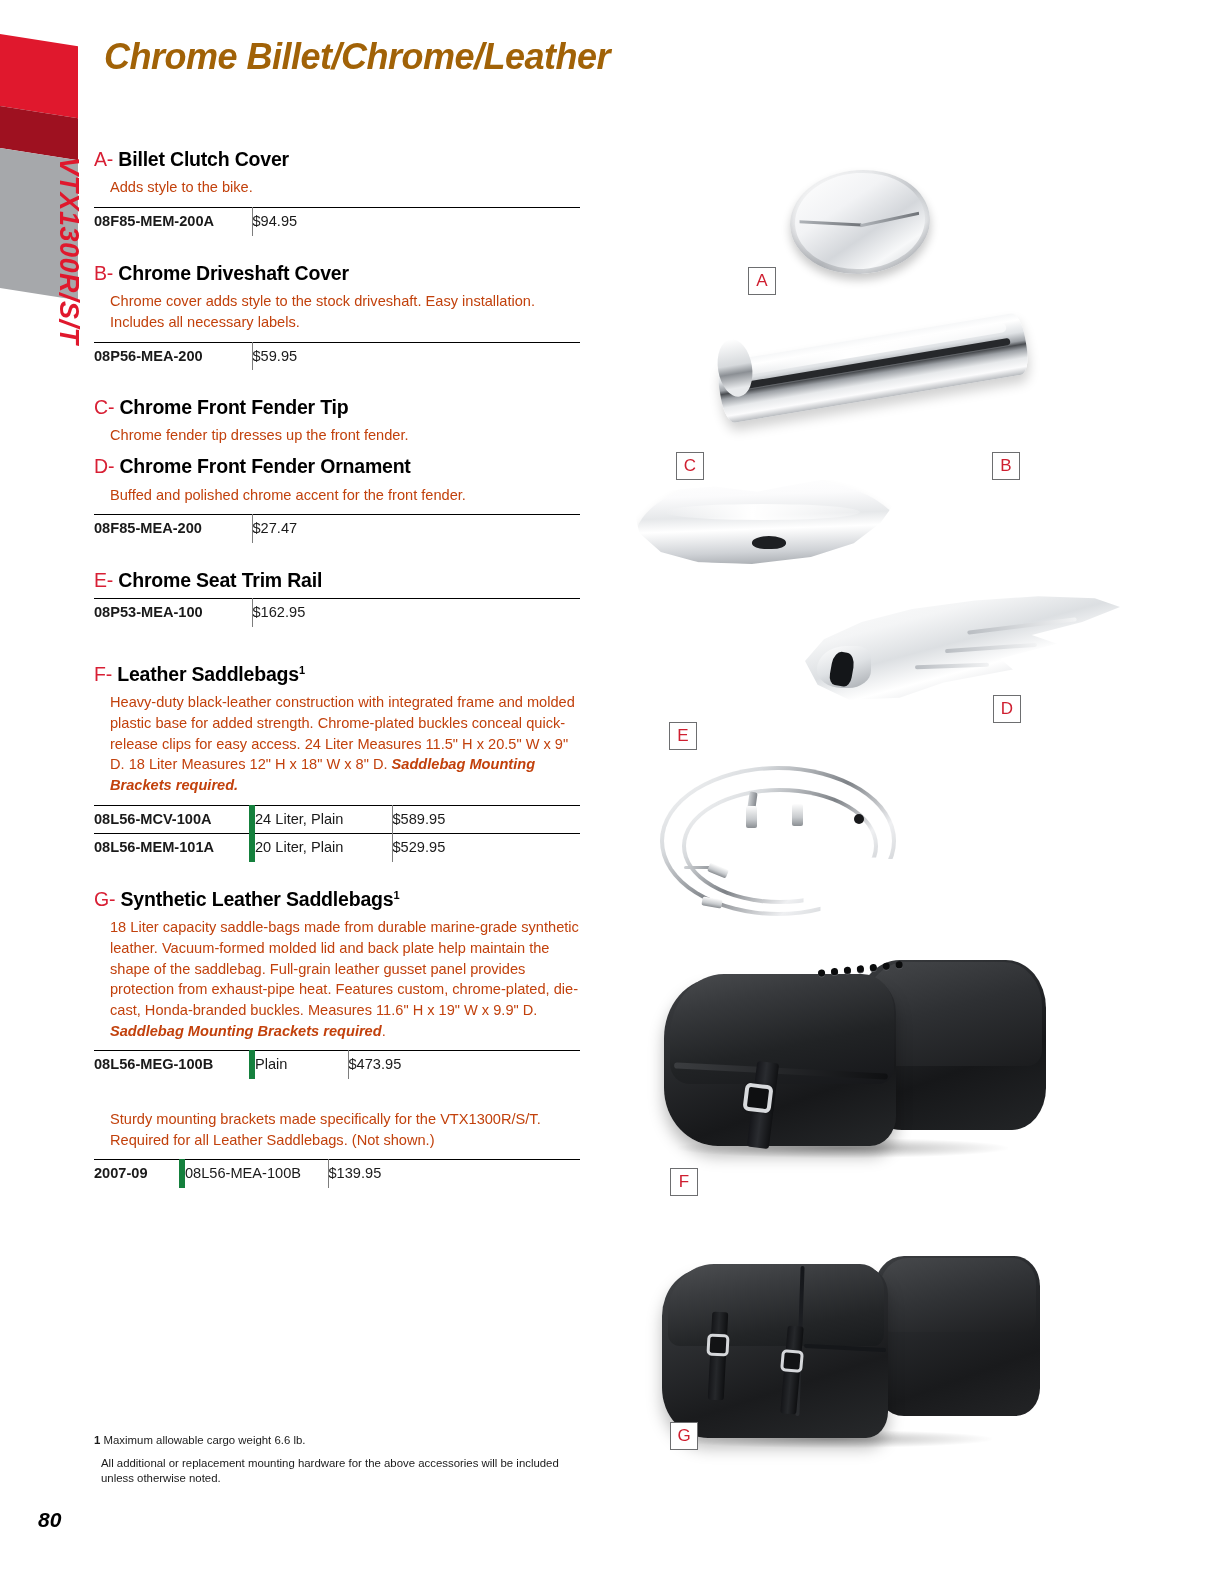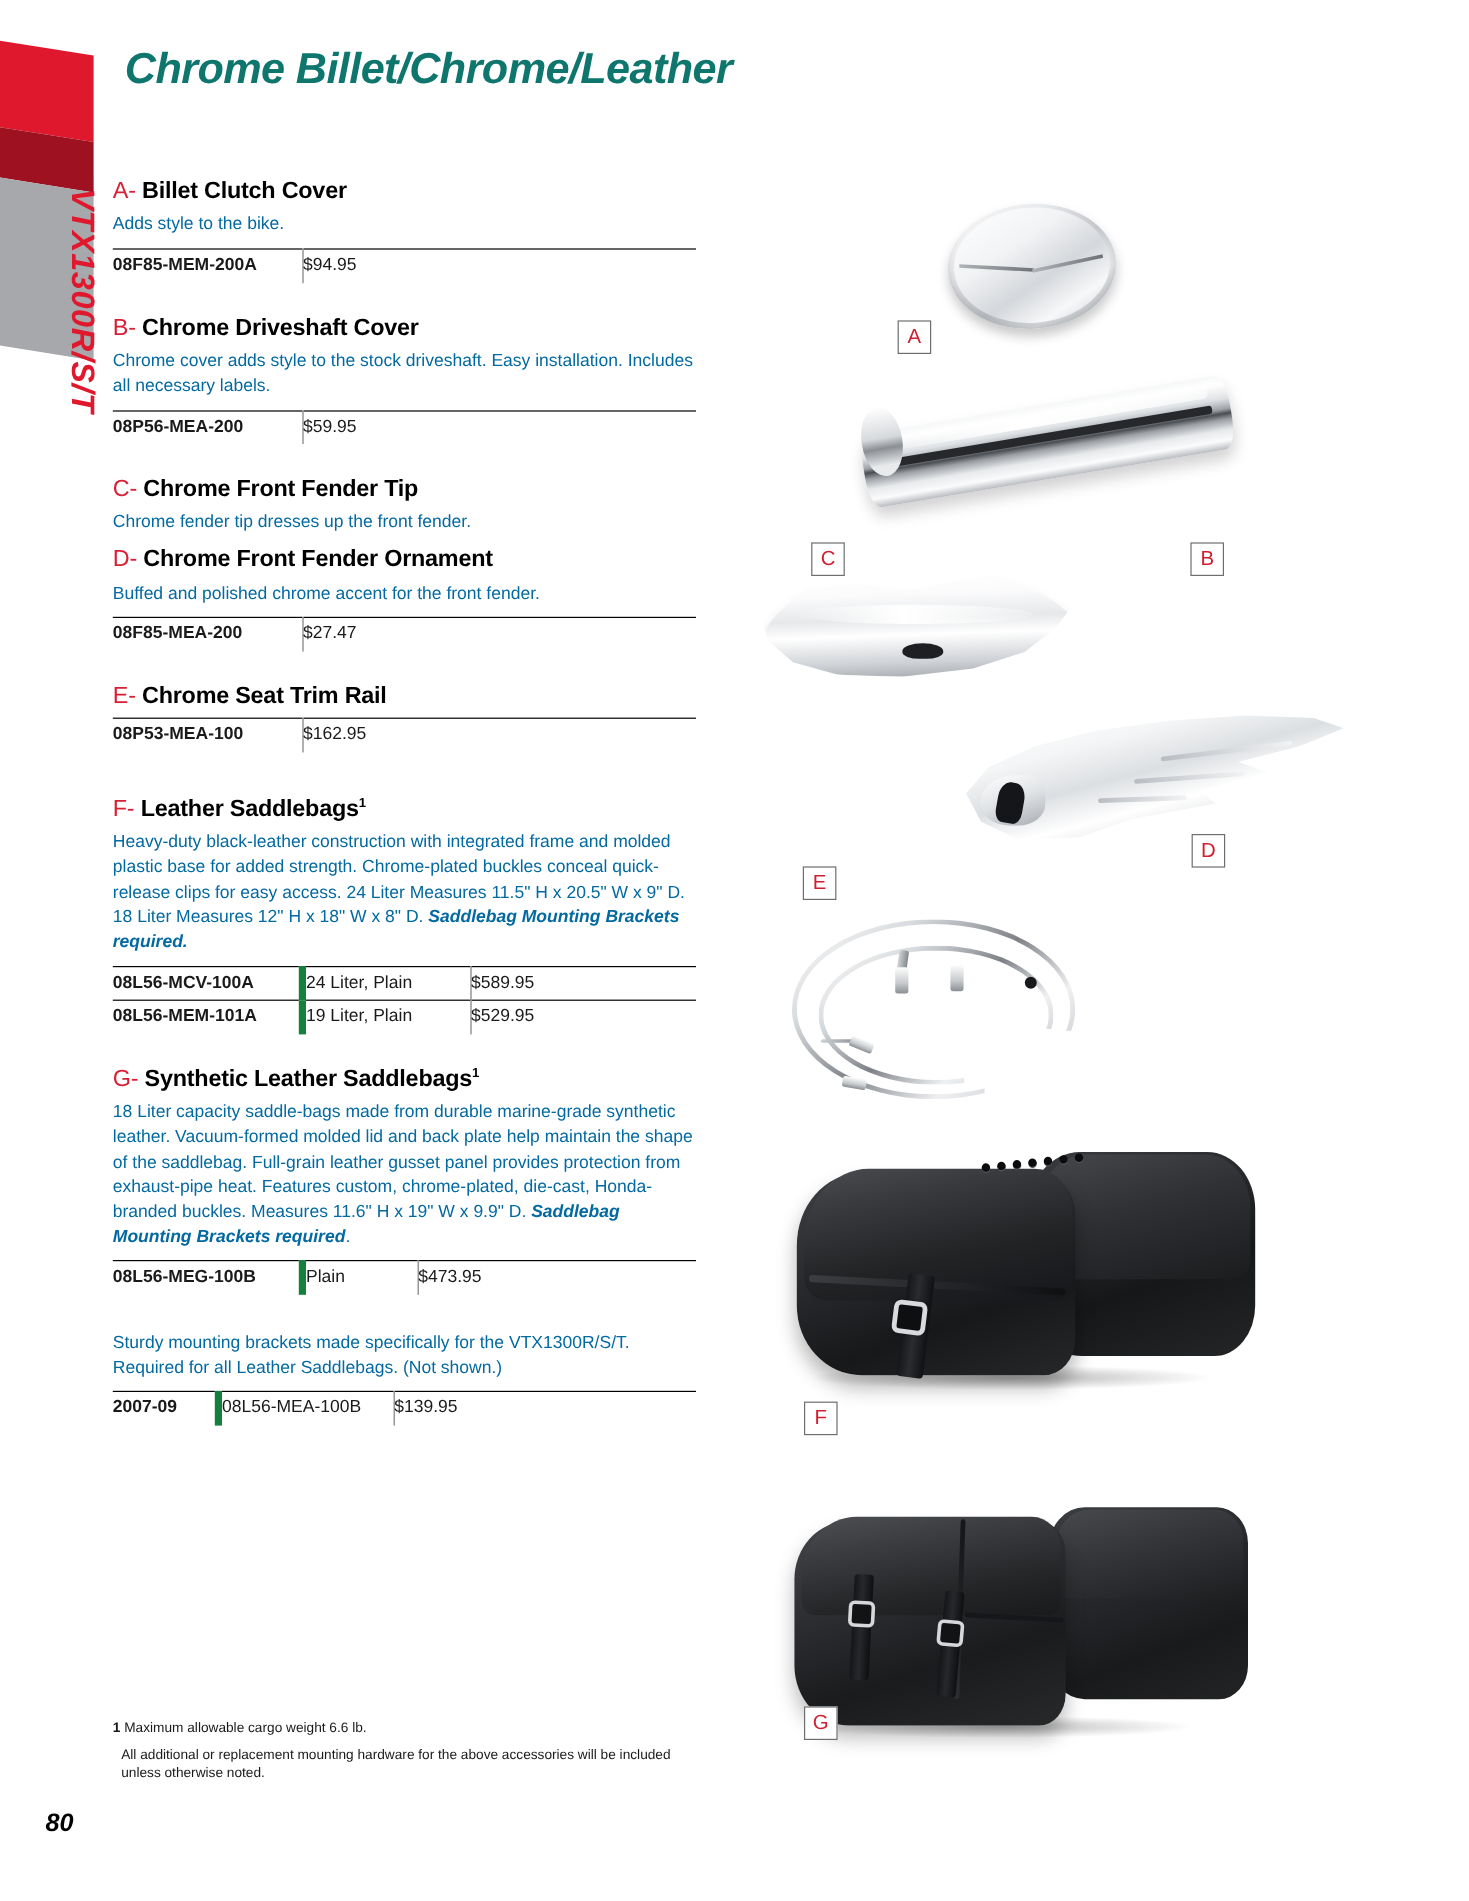--- a/index.html
+++ b/index.html
@@ -31,21 +31,21 @@
     font-size: 27px; font-weight: bold; font-style: italic;
     letter-spacing: 0.5px;
     white-space: nowrap;
     display: flex; align-items: center; justify-content: flex-start;
   }
 
   
   .page-title {
     position: absolute; left: 104px; top: 36px;
     font-size: 36px; font-weight: bold; font-style: italic;
-    color: #0f766e; letter-spacing: -0.5px;
+    color: #a16207; letter-spacing: -0.5px;
     white-space: nowrap;
   }
 
   
   .content-col {
     position: absolute; left: 94px; top: 148px;
     width: 486px;
   }
 
   .block { margin-bottom: 0; }
@@ -55,21 +55,21 @@
     color: #000; line-height: 1.15;
     margin: 0 0 7px 0;
     letter-spacing: -0.2px;
   }
   .blk-letter { color: #d81f34; font-weight: normal; }
   .blk-title { font-weight: bold; }
   sup.fn { font-size: 11px; vertical-align: super; line-height: 0; }
 
   .block-desc {
     font-size: 14.6px; line-height: 1.42;
-    color: #0369a1; margin: 0 0 9px 0;
+    color: #c2410c; margin: 0 0 9px 16px;
   }
   .block-desc b, .block-desc .bi {
     font-weight: bold; font-style: italic;
   }
 
   
   table.ptable {
     width: 100%; border-collapse: collapse;
     font-size: 14.6px; margin-bottom: 26px;
   }
@@ -468,21 +468,21 @@
     <p class="block-desc"><span>Heavy-duty black-leather construction with integrated frame and molded plastic base for added strength. Chrome-plated buckles conceal quick-release clips for easy access. 24 Liter Measures 11.5" H x 20.5" W x 9" D. 18 Liter Measures 12" H x 18" W x 8" D. </span><span class="bi">Saddlebag Mounting Brackets required.</span></p>
     <table class="ptable">
       <tbody>
           <tr>
         <td class="c-part">08L56-MCV-100A</td>
         <td class="c-mid">24 Liter, Plain</td>
         <td class="c-price">$589.95</td>
       </tr>
       <tr>
         <td class="c-part">08L56-MEM-101A</td>
-        <td class="c-mid">19 Liter, Plain</td>
+        <td class="c-mid">20 Liter, Plain</td>
         <td class="c-price">$529.95</td>
       </tr>
     </tbody>
       </table>
   </div>
 
   <div class="block">
     <div class="block-head">
       <span class="blk-letter">G</span><span class="blk-letter dash">-</span>
       <span class="blk-title">Synthetic Leather Saddlebags</span><sup class="fn">1</sup>

